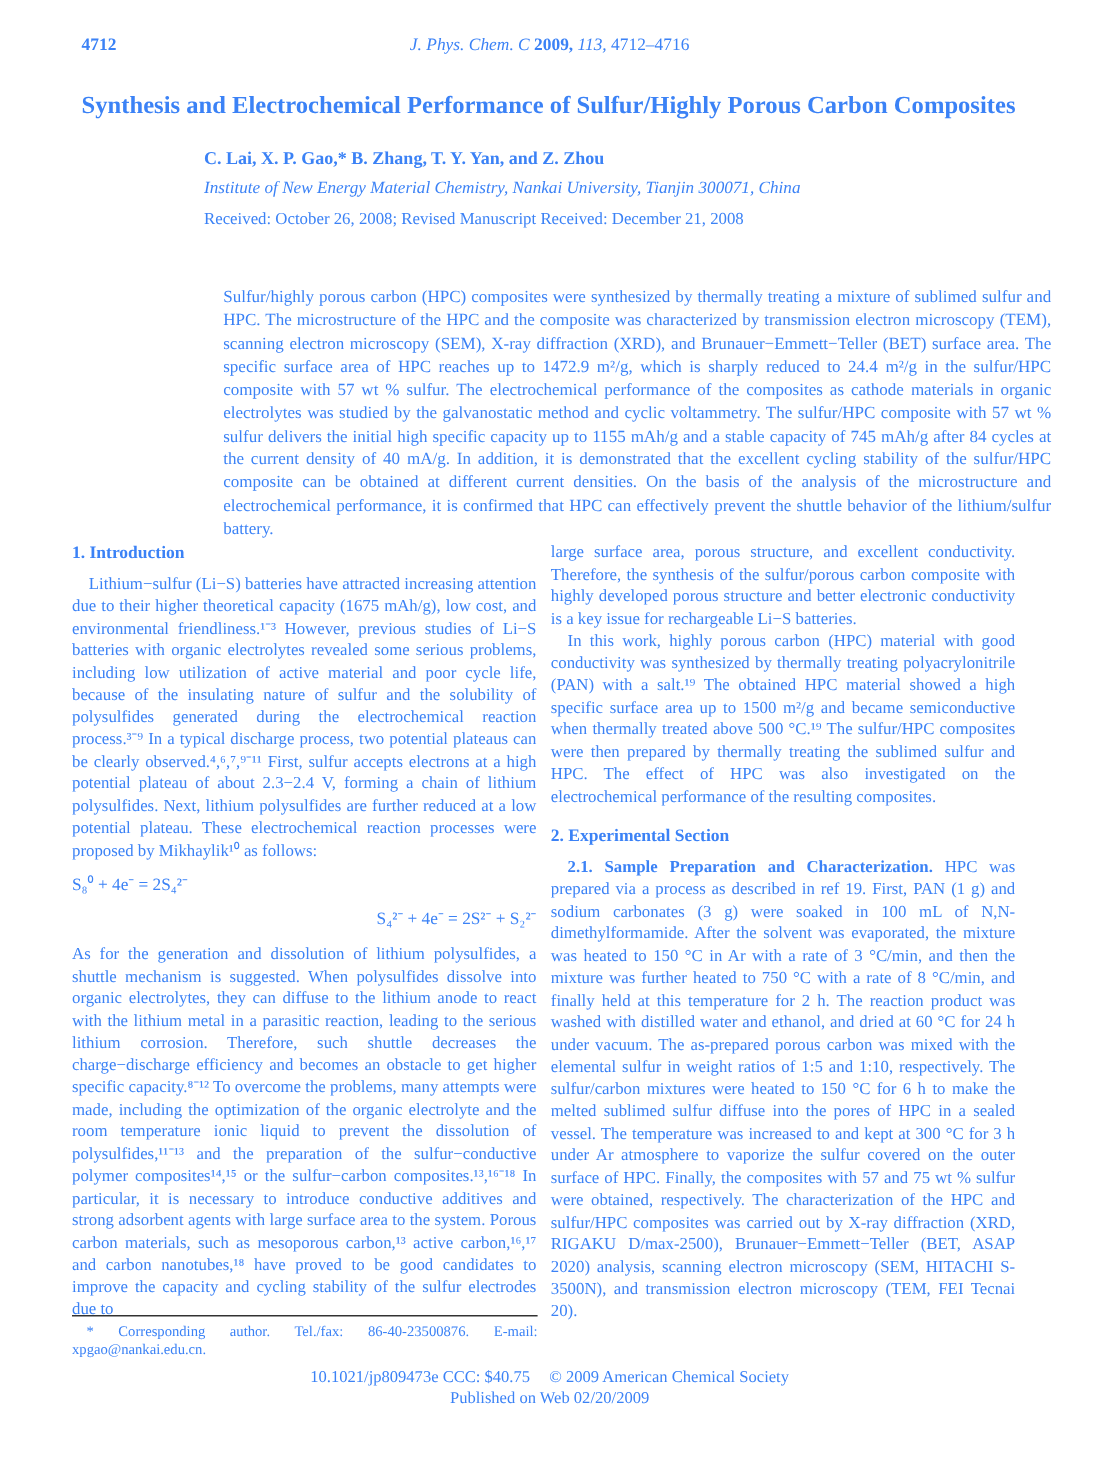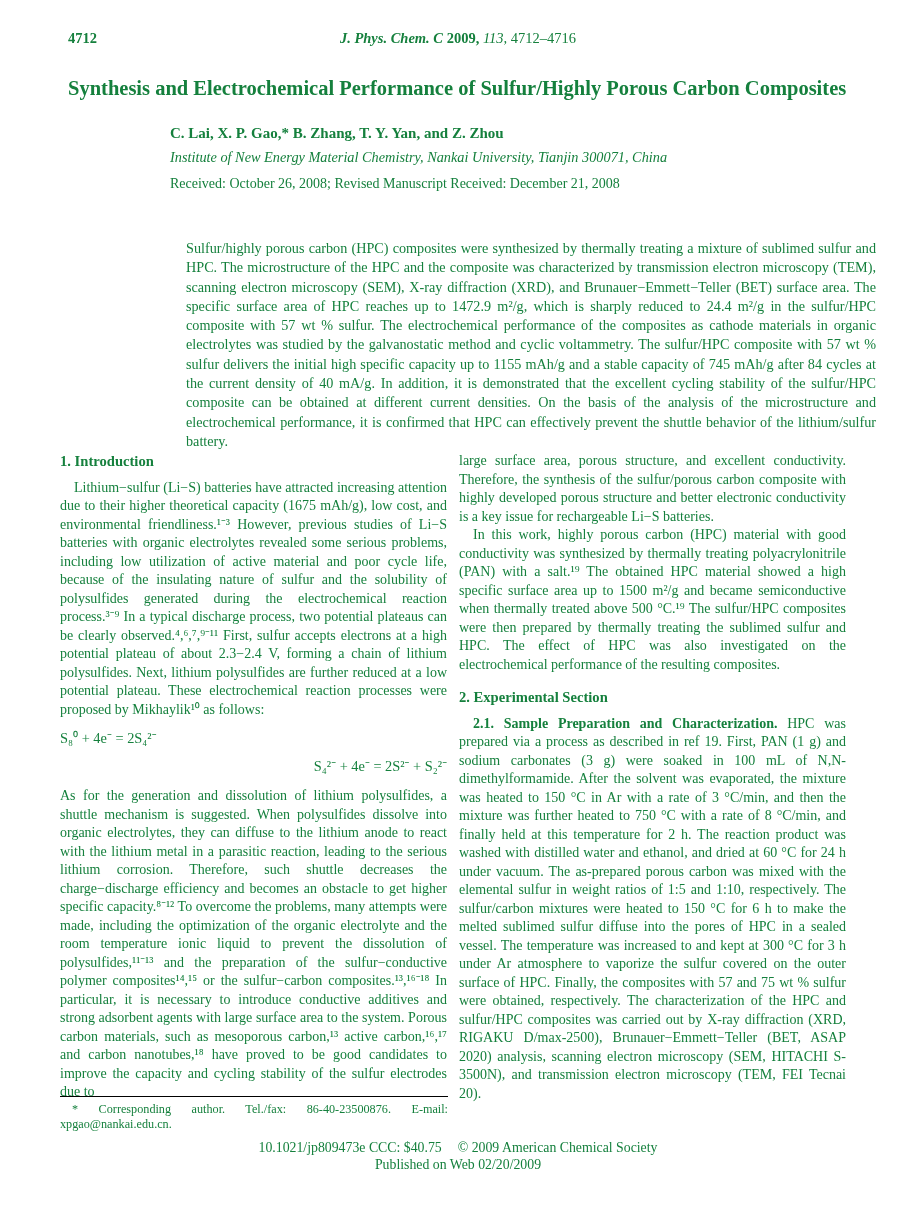--- a/index.html
+++ b/index.html
@@ -1,30 +1,30 @@
 <!DOCTYPE html>
 <html><head>
 <meta charset="utf-8">
 <style>
   html, body { margin: 0; padding: 0; background: #ffffff; }
   .page {
     position: relative;
     width: 916px;
     height: 1218px;
     background: #ffffff;
-    color: #15803d;
+    color: #3b82f6;
     font-family: "Liberation Serif", serif;
     overflow: hidden;
   }
 
   
   .header-row { position: absolute; top: 30px; left: 0; width: 100%; height: 20px; }
   .page-number { position: absolute; left: 68px; top: 0; font-weight: bold; font-size: 14.5px; }
   .journal-citation { position: absolute; left: 0; width: 100%; text-align: center; font-size: 14.5px; }
-  .journal-citation .jname { font-style: italic; font-weight: bold; }
+  .journal-citation .jname { font-style: italic; }
   .journal-citation .jyear { font-weight: bold; }
   .journal-citation .jvol { font-style: italic; }
 
   
   .article-title {
     position: absolute; top: 76px; left: 68px; right: 48px;
     font-size: 20.5px; font-weight: bold; line-height: 24px;
   }
   .authors { position: absolute; top: 125px; left: 170px; font-size: 15px; font-weight: bold; }
   .affiliation { position: absolute; top: 149px; left: 170px; font-size: 14.3px; font-style: italic; }

